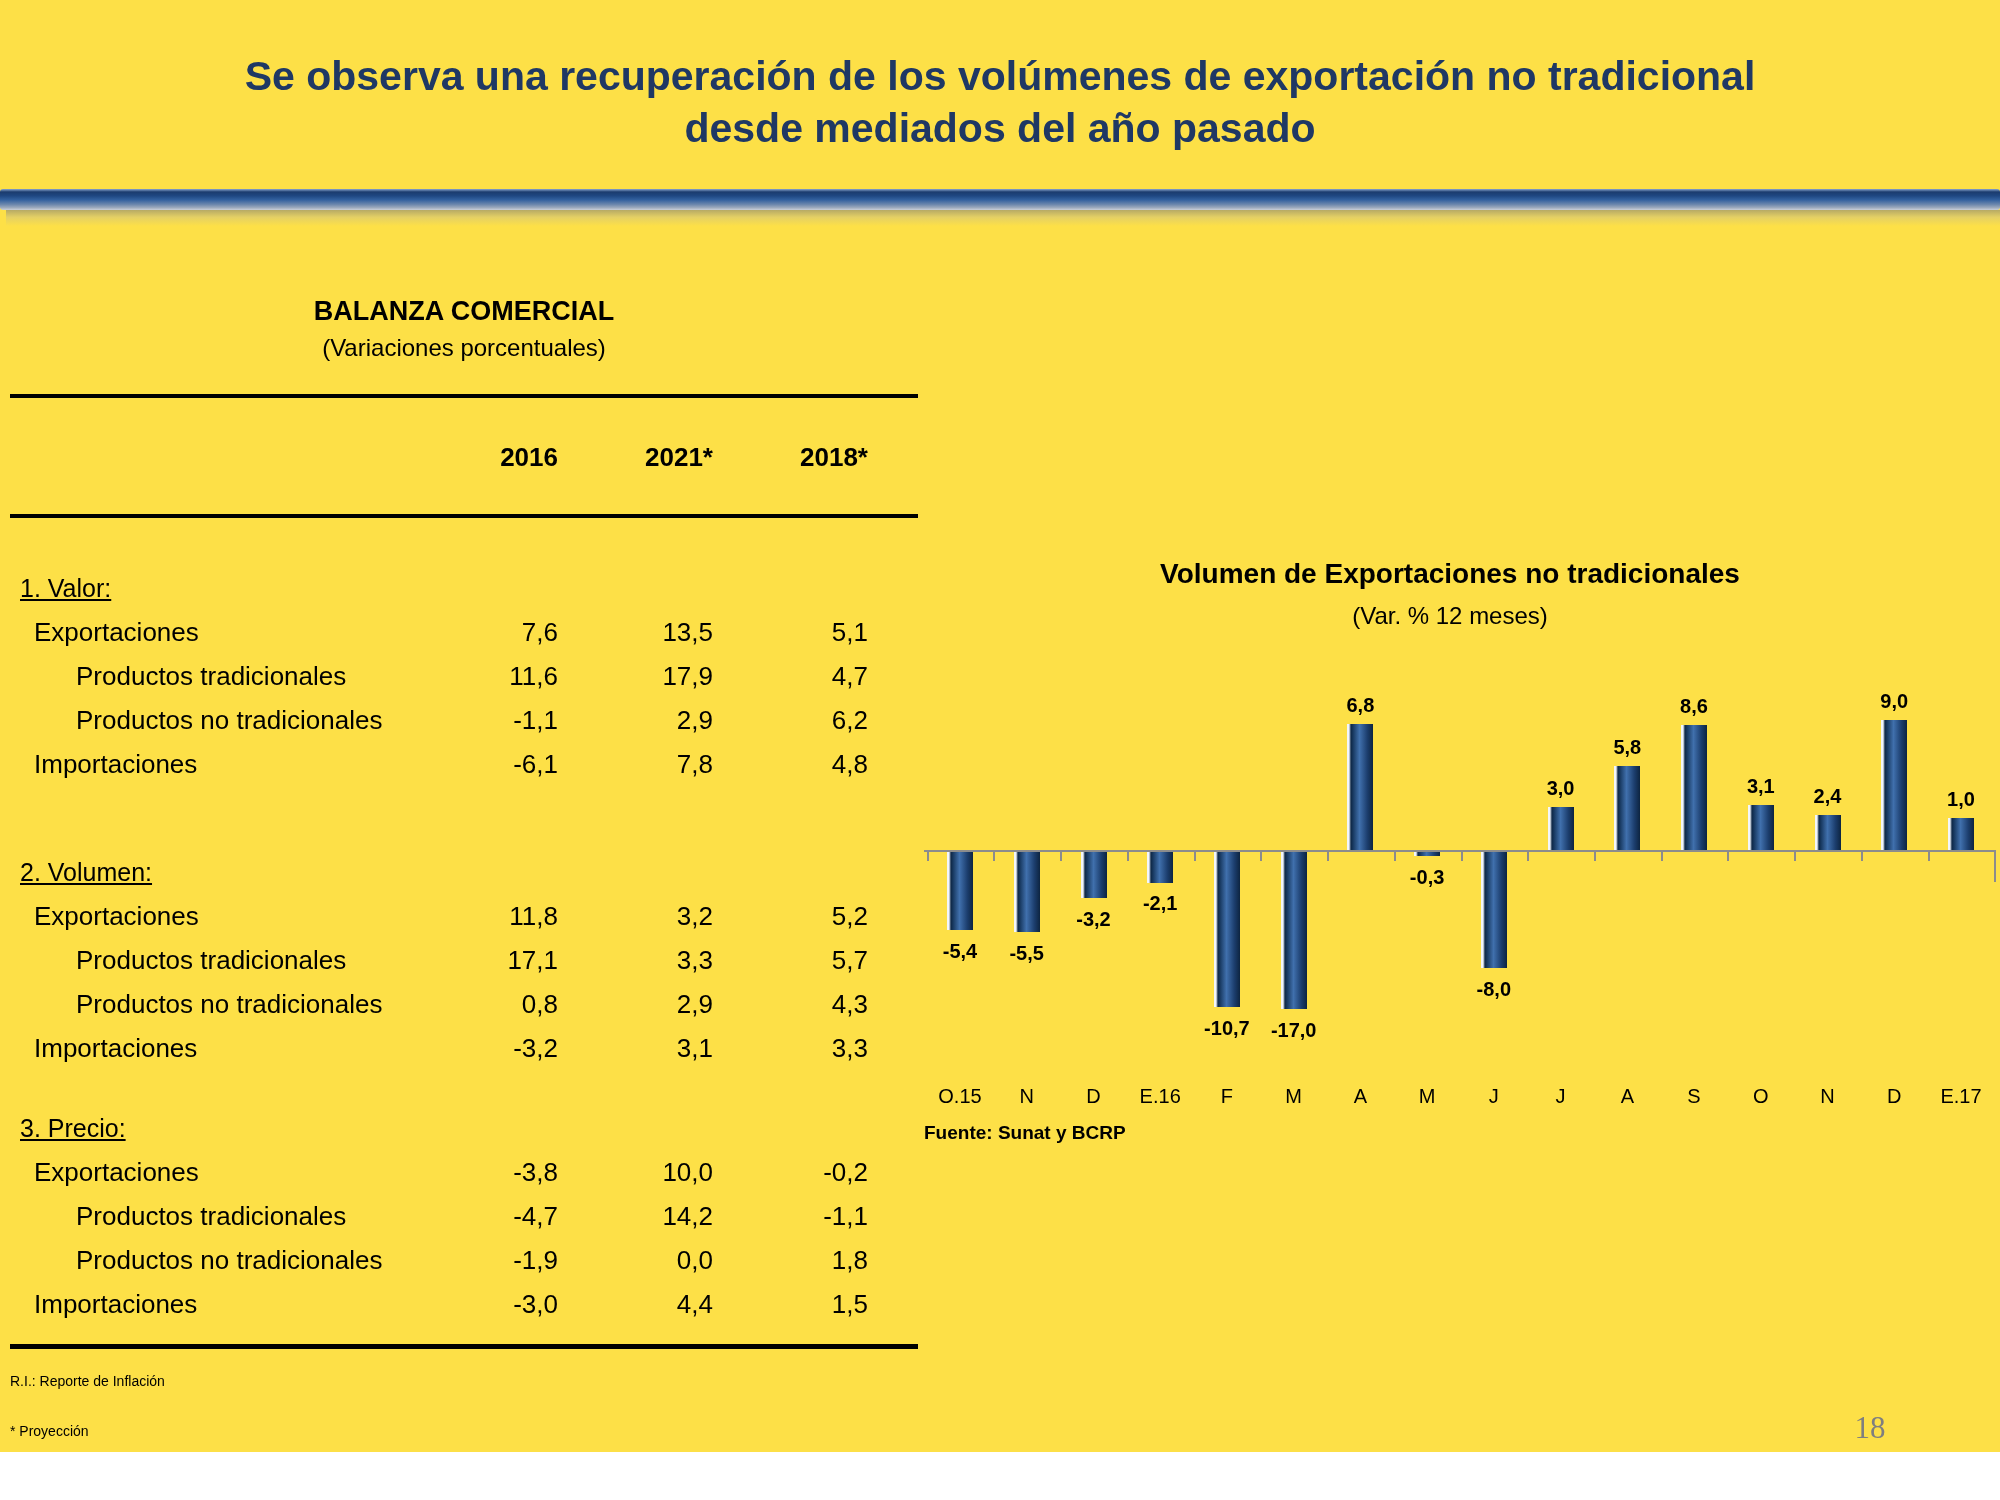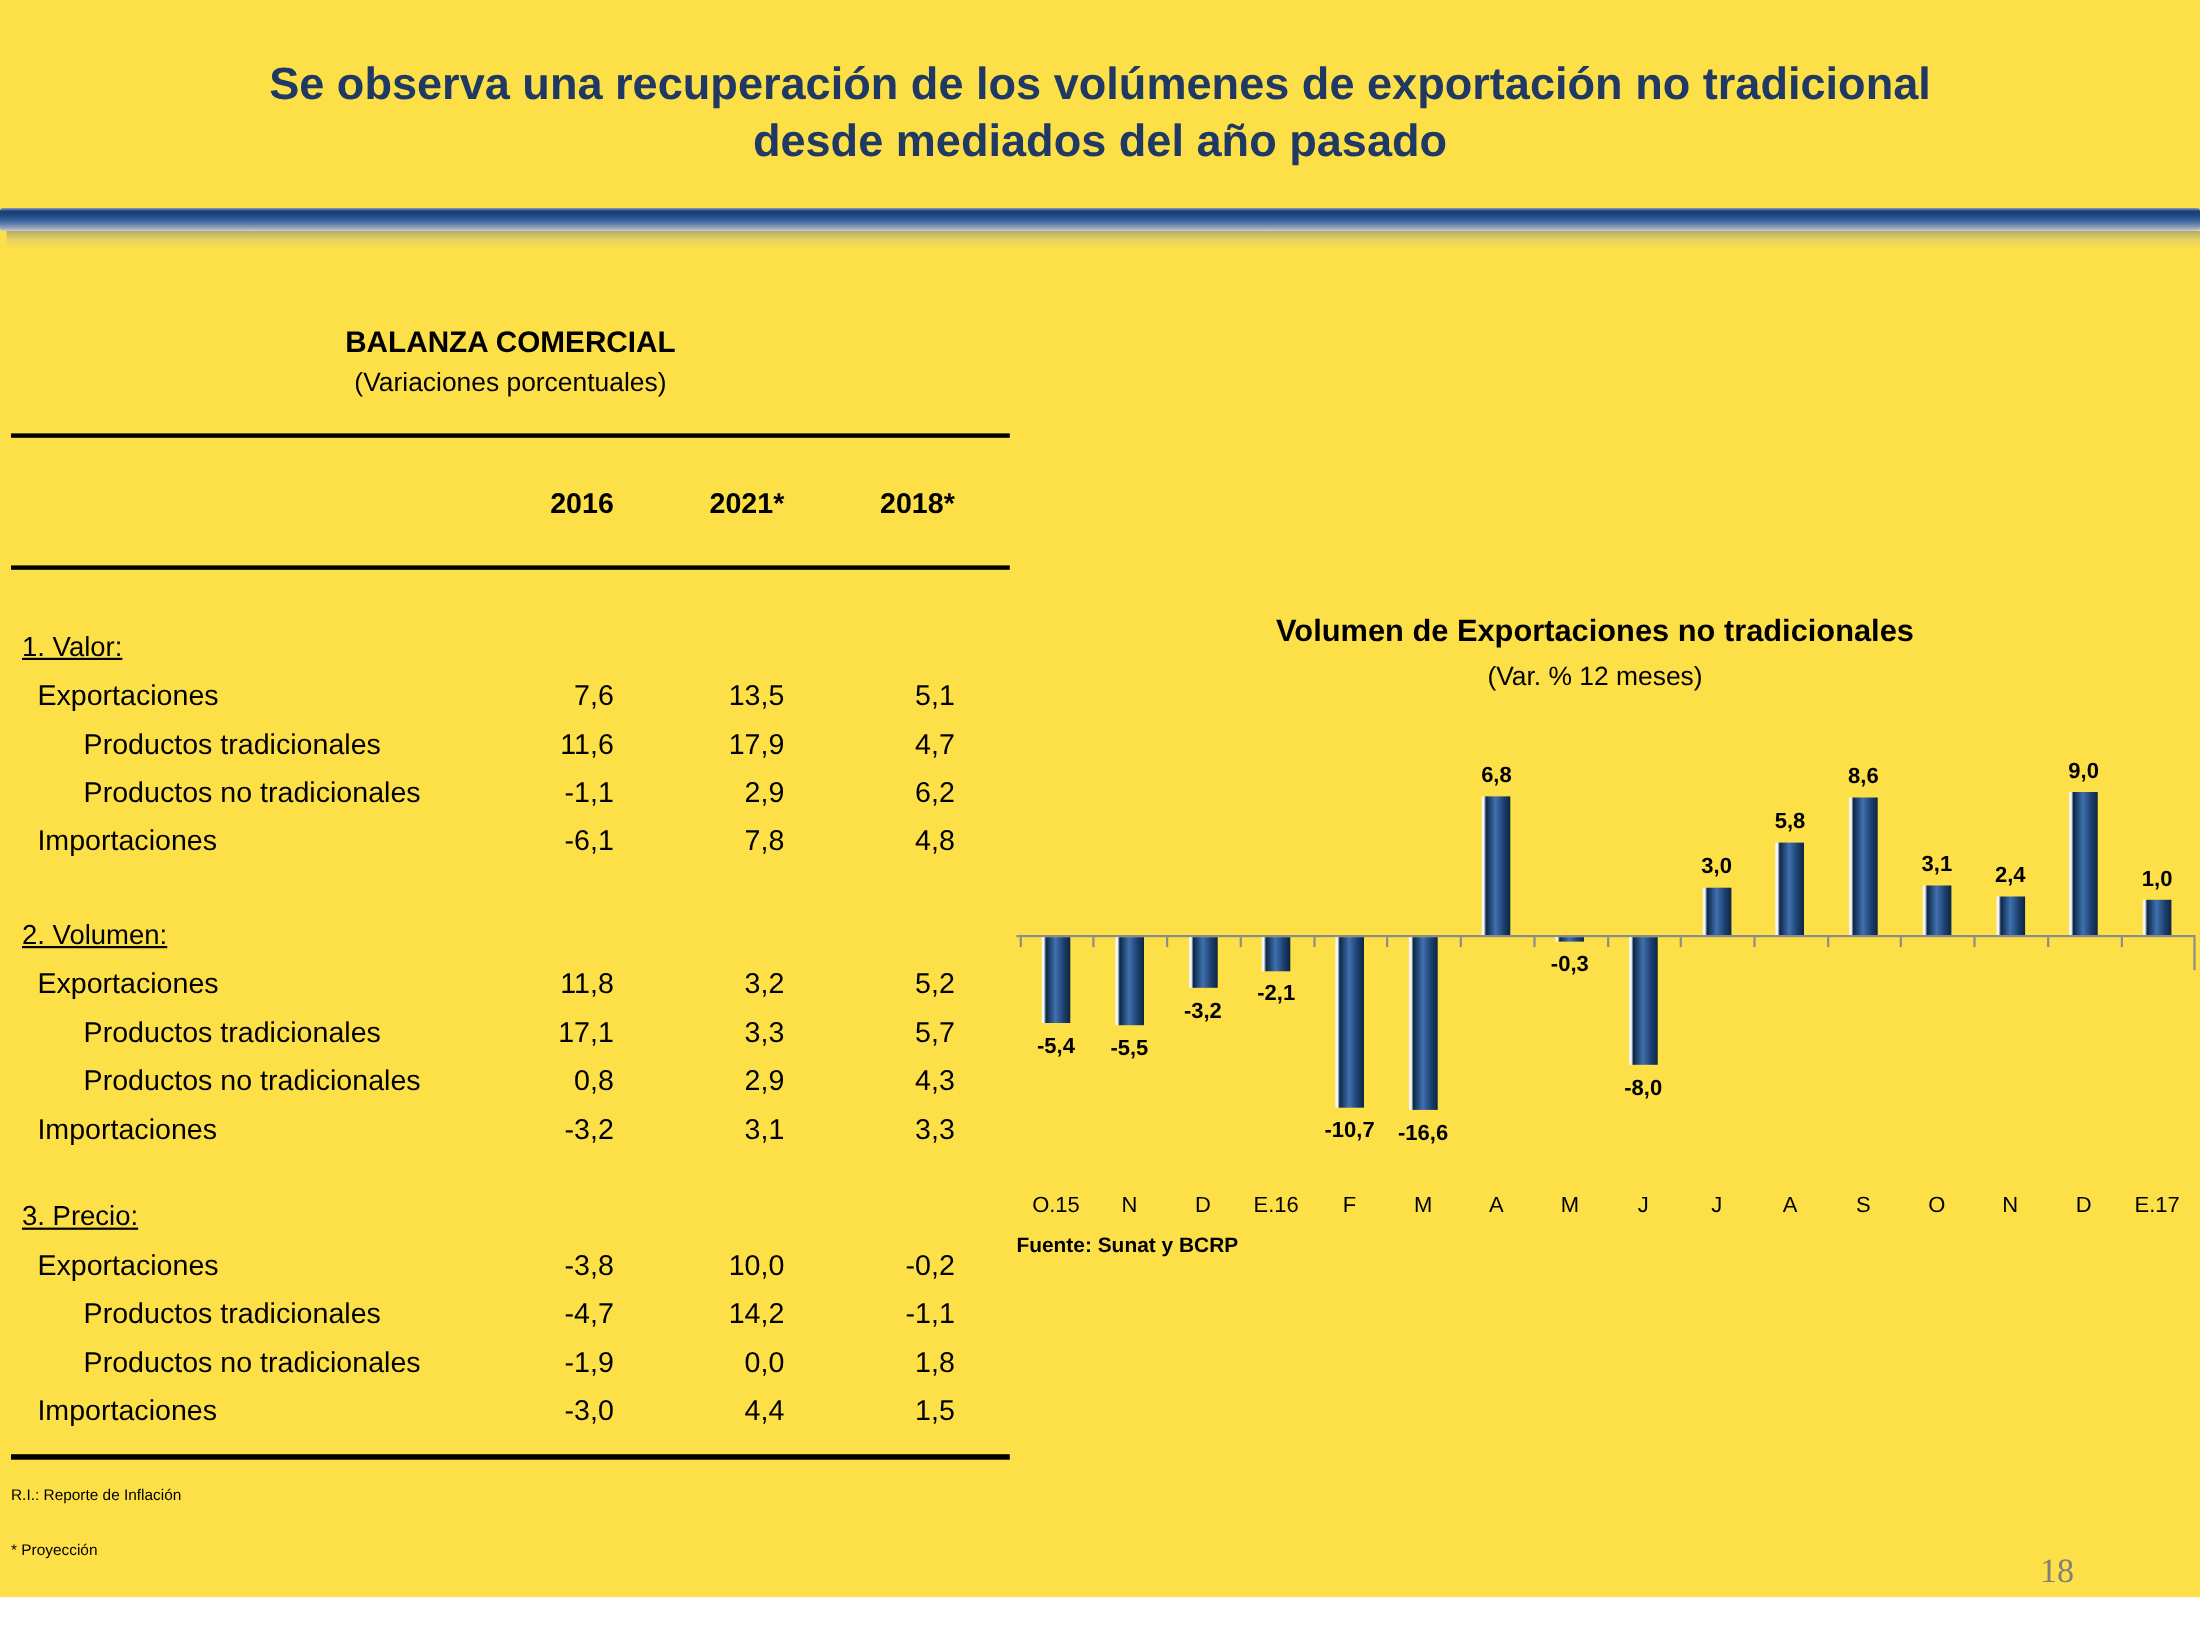--- a/index.html
+++ b/index.html
@@ -23,21 +23,21 @@
   .rule{background:#000;width:908px;}
   .rule-top{height:4px;margin-top:32px;}
   .rule-mid{height:4px;margin-top:40px;}
   .rule-bottom{height:5px;margin-top:18px;}
   .bc-header{display:grid;grid-template-columns:1fr 155px 155px 155px;height:34px;line-height:34px;
     margin-top:42px;font-weight:bold;font-size:26px;}
   .bc-row{display:grid;grid-template-columns:1fr 155px 155px 155px;height:44px;line-height:44px;font-size:26px;}
   .num{text-align:right;padding-right:50px;}
   .section-label{height:44px;line-height:44px;font-size:25px;padding-left:10px;text-decoration:underline;}
   #bc-body .section-label.s0{margin-top:48px;}
-  #bc-body .section-label.s1{margin-top:42px;}
+  #bc-body .section-label.s1{margin-top:64px;}
   #bc-body .section-label.s2{margin-top:36px;}
   .ind1{padding-left:24px;}
   .ind2{padding-left:66px;}
   .footnote{font-size:14px;line-height:28px;}
   .fn1{margin-top:18px;}
   .fn2{margin-top:22px;}
 
   
   .chart{position:absolute;left:900px;top:540px;width:1100px;height:640px;}
   .chart-title{position:absolute;top:18px;left:0;width:1100px;text-align:center;
@@ -192,21 +192,21 @@
       <div class="bar" style="left: 180.5px; top: 312px; height: 46.4px;"></div>
       <div class="bar-label" style="left: 158.5px; top: 368.4px;">-3,2</div>
       <div class="x-label" style="left: 160.5px; top: 545px;">D</div>
       <div class="bar" style="left: 247.2px; top: 312px; height: 30.5px;"></div>
       <div class="bar-label" style="left: 225.2px; top: 352.4px;">-2,1</div>
       <div class="x-label" style="left: 227.2px; top: 545px;">E.16</div>
       <div class="bar" style="left: 313.9px; top: 312px; height: 155.1px;"></div>
       <div class="bar-label" style="left: 291.9px; top: 477.1px;">-10,7</div>
       <div class="x-label" style="left: 293.9px; top: 545px;">F</div>
       <div class="bar" style="left: 380.7px; top: 312px; height: 156.6px;"></div>
-      <div class="bar-label" style="left: 358.7px; top: 478.6px;">-16,6</div>
+      <div class="bar-label" style="left: 358.7px; top: 478.6px;">-17,0</div>
       <div class="x-label" style="left: 360.7px; top: 545px;">M</div>
       <div class="bar" style="left: 447.4px; top: 183.9px; height: 126.1px;"></div>
       <div class="bar-label" style="left: 425.4px; top: 153.9px;">6,8</div>
       <div class="x-label" style="left: 427.4px; top: 545px;">A</div>
       <div class="bar" style="left: 514.1px; top: 312px; height: 4.3px;"></div>
       <div class="bar-label" style="left: 492.1px; top: 326.4px;">-0,3</div>
       <div class="x-label" style="left: 494.1px; top: 545px;">M</div>
       <div class="bar" style="left: 580.8px; top: 312px; height: 116px;"></div>
       <div class="bar-label" style="left: 558.8px; top: 438px;">-8,0</div>
       <div class="x-label" style="left: 560.8px; top: 545px;">J</div>

